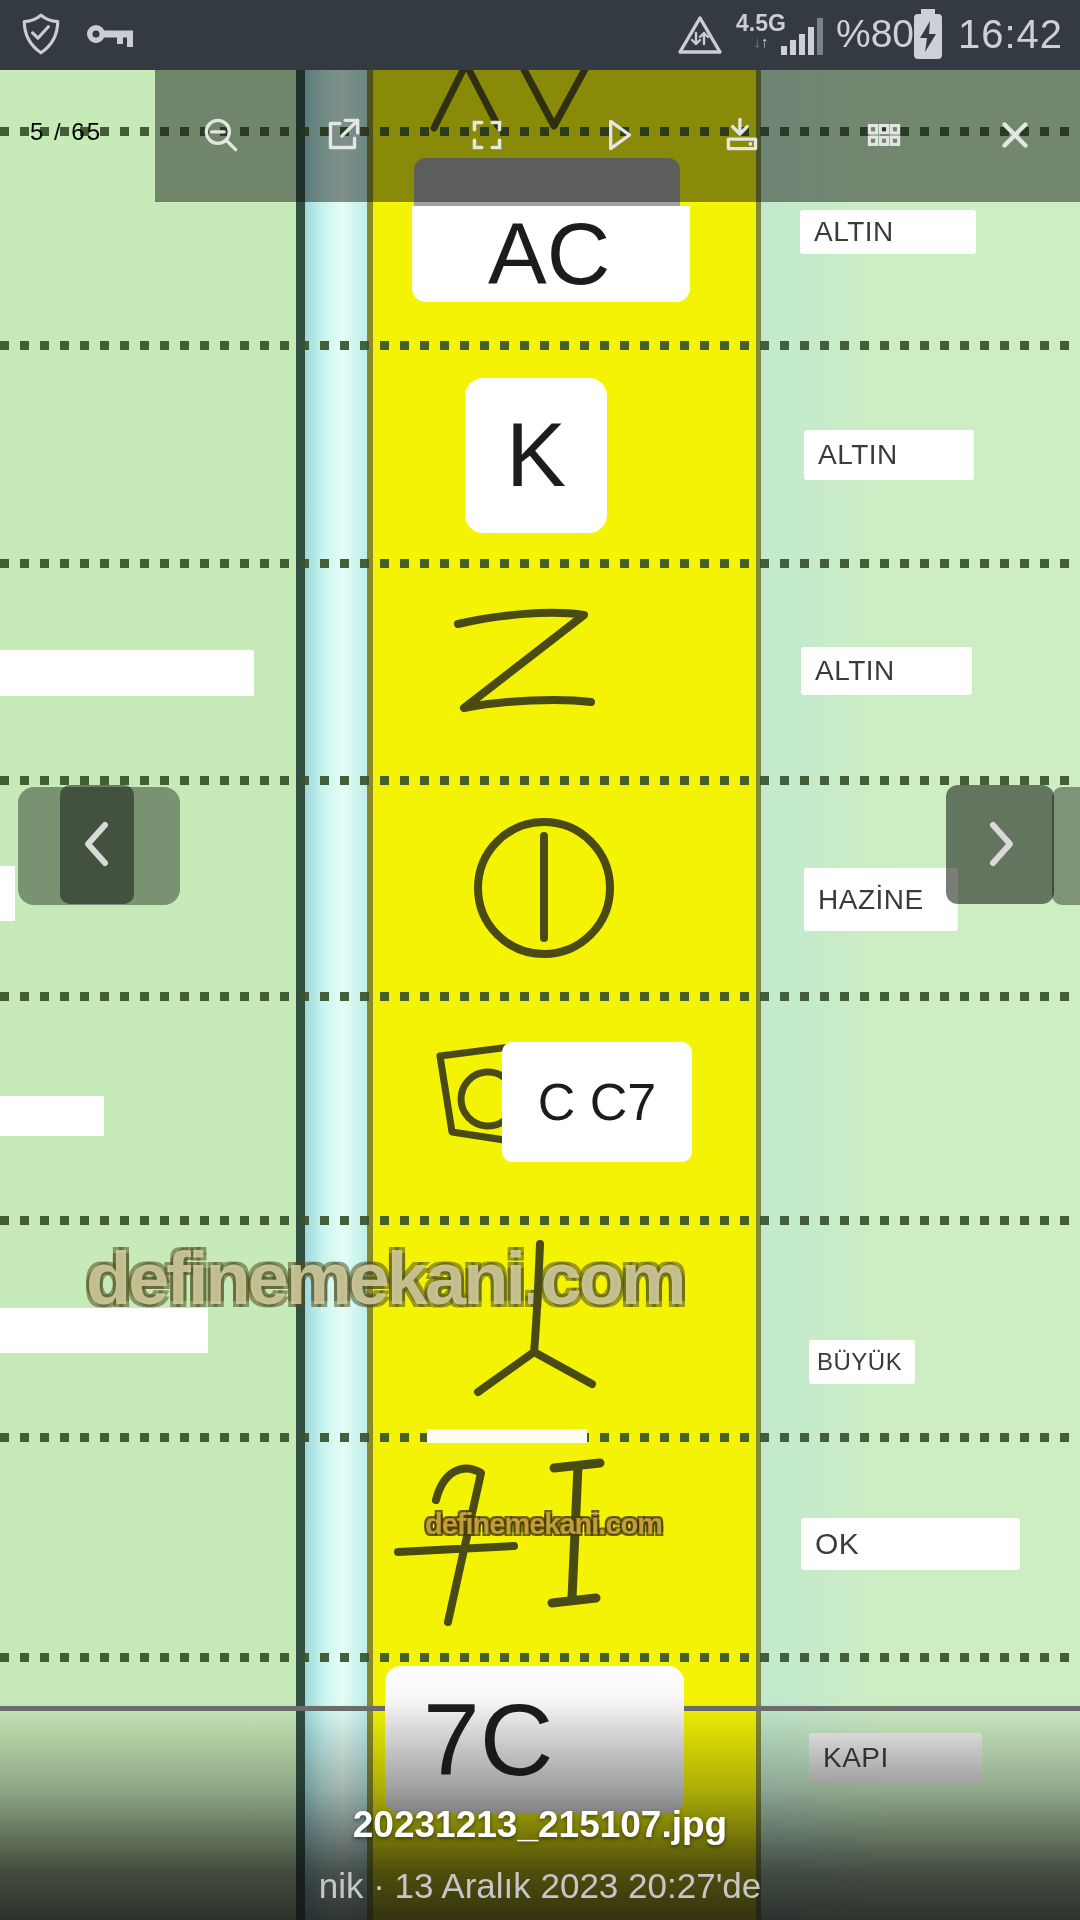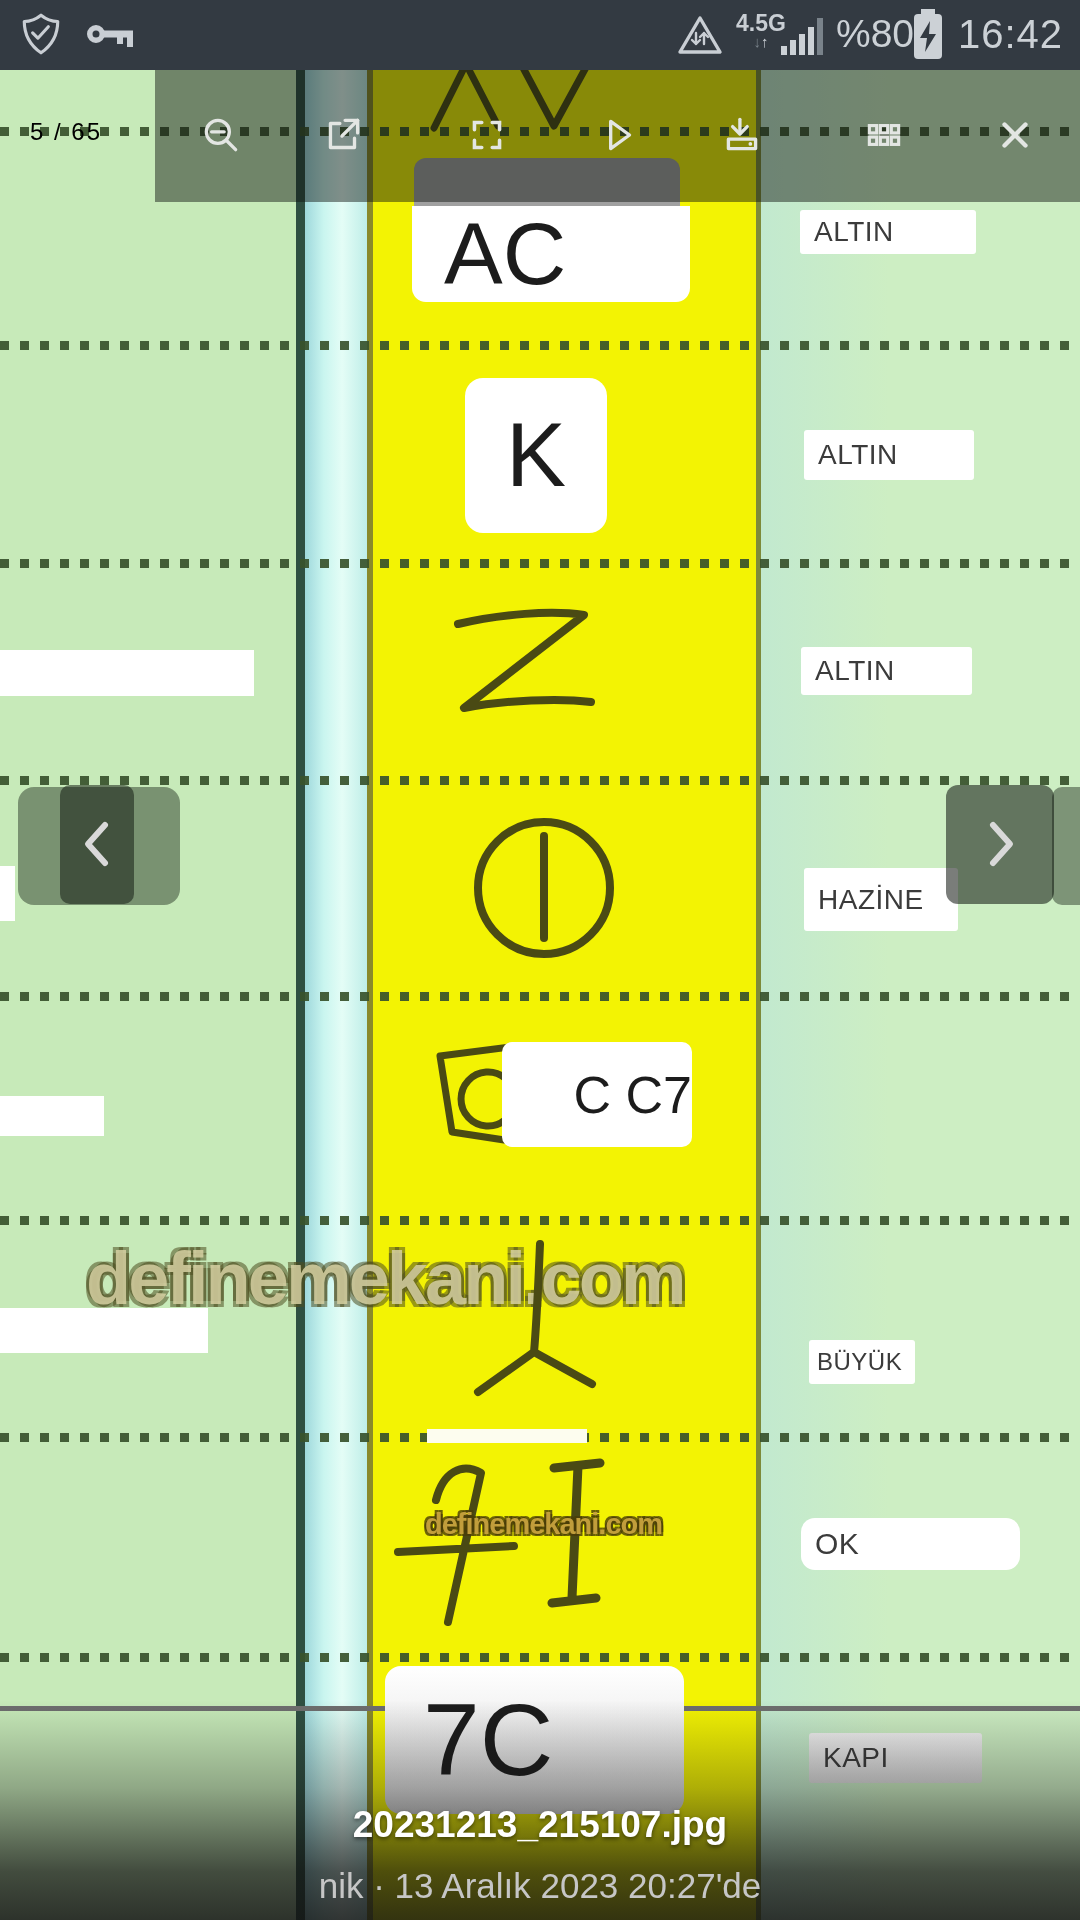--- a/index.html
+++ b/index.html
@@ -67,26 +67,26 @@
 
       <path class="sym-ink" stroke-width="8" d="M 540,1244 C 538,1292 536,1330 534,1352 M 534,1352 L 478,1392 M 534,1352 L 592,1384"></path>
 
       <path class="sym-ink" stroke-width="8" d="M 436,1500 C 443,1472 462,1462 481,1473 C 470,1522 457,1582 448,1622 M 398,1552 L 514,1546"></path>
       <path class="sym-ink" stroke-width="9" d="M 554,1468 L 600,1463 M 578,1466 L 572,1598 M 552,1603 L 596,1598"></path>
     </svg>
 
     <div class="abs" style="left:414px;top:158px;width:266px;height:56px;background:#a0a0a0;border-radius:12px 12px 0 0;"></div>
 
     <div class="wbox" style="left:412px;top:206px;width:278px;height:96px;border-radius:0 0 14px 14px;">
-      <span style="font-size:88px;color:#1c1c1c;padding-left:32px;">AC</span>
+      <span style="font-size:88px;color:#1c1c1c;padding-left:32px;margin-left:44px;">AC</span>
     </div>
     <div class="wbox" style="left:465px;top:378px;width:142px;height:155px;border-radius:18px;justify-content:center;">
       <span style="font-size:90px;color:#1c1c1c;">K</span>
     </div>
-    <div class="wbox" style="left:502px;top:1042px;width:190px;height:105px;border-radius:10px;justify-content:flex-end;">
+    <div class="wbox" style="left:502px;top:1042px;width:190px;height:120px;border-radius:10px;justify-content:center;">
       <span style="font-size:52px;color:#1c1c1c;">C C7</span>
     </div>
     <div class="wbox" style="left:385px;top:1666px;width:299px;height:148px;border-radius:16px;background:linear-gradient(#ffffff,#d9d9d9);">
       <span style="font-size:102px;color:#1c1c1c;padding-left:38px;">7C</span>
     </div>
 
     <div class="wbox" style="left:0;top:650px;width:254px;height:46px;"></div>
     <div class="wbox" style="left:0;top:866px;width:15px;height:55px;"></div>
     <div class="wbox" style="left:0;top:1096px;width:104px;height:40px;"></div>
     <div class="wbox" style="left:0;top:1308px;width:208px;height:45px;"></div>
@@ -99,21 +99,21 @@
       </div>
     <div class="wbox rlabel" style="left:801px;top:647px;width:157px;height:48px;">
         <span>ALTIN</span>
       </div>
     <div class="wbox rlabel" style="left:804px;top:868px;width:140px;height:63px;">
         <span>HAZİNE</span>
       </div>
     <div class="wbox rlabel" style="left:809px;top:1340px;width:98px;height:44px;font-size:24px;padding-left:8px;">
         <span>BÜYÜK</span>
       </div>
-    <div class="wbox rlabel" style="left:801px;top:1518px;width:205px;height:52px;font-size:30px;border-radius:14px;">
+    <div class="wbox rlabel" style="left:801px;top:1518px;width:205px;height:52px;font-size:30px;">
         <span>OK</span>
       </div>
     <div class="wbox rlabel" style="left:809px;top:1733px;width:159px;height:50px;background:linear-gradient(#f2f2f2,#dcdcdc);">
         <span>KAPI</span>
       </div>
 
     <div class="wm-small">definemekani.com</div>
   </div>
 
   <div class="abs" style="left:155px;top:70px;width:925px;height:132px;background:rgba(14,20,14,0.47);"></div>

